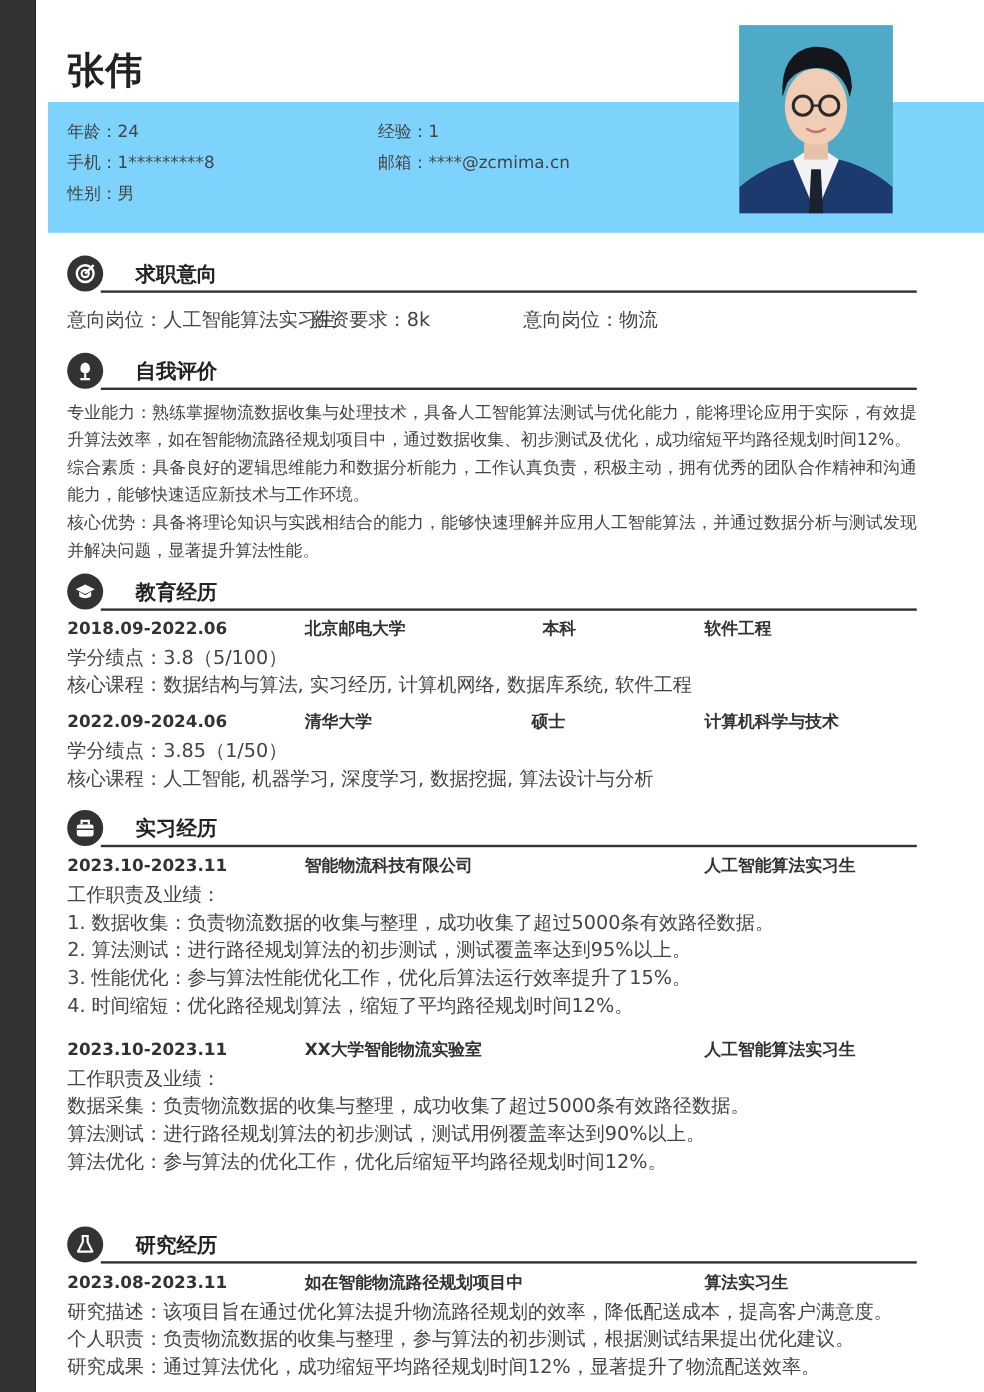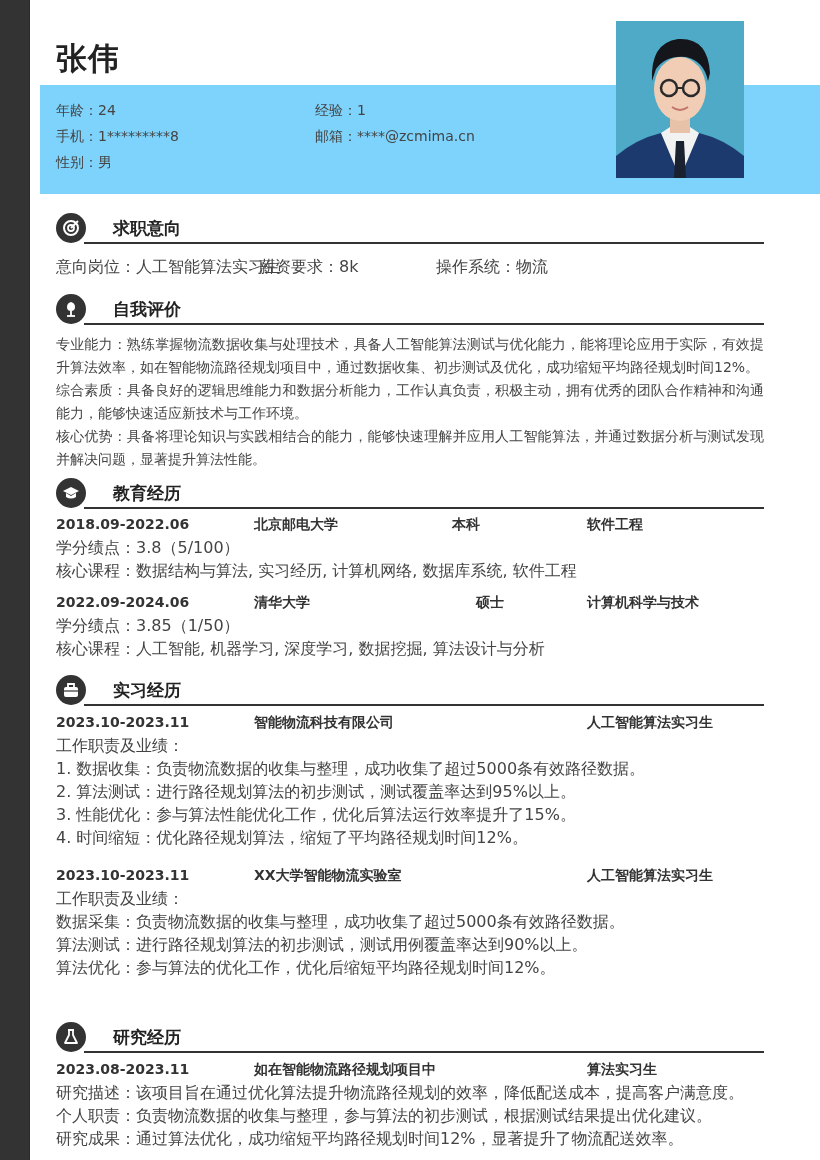--- a/index.html
+++ b/index.html
@@ -68,21 +68,21 @@
           <circle cx="9" cy="9" r="3" fill="none" stroke="#fff" stroke-width="1.8"></circle>
           <line x1="9" y1="9" x2="16" y2="2" stroke="#fff" stroke-width="2"></line>
         </svg>
     </div>
     <div class="sec-title">求职意向</div>
     <div class="sec-line"></div>
   </div>
   <div class="row" style="margin-top:10px;">
     <span class="c txt" style="left:0;">意向岗位：人工智能算法实习生</span>
     <span class="c txt" style="left:203px;">薪资要求：8k</span>
-    <span class="c txt" style="left:380px;">操作系统：物流</span>
+    <span class="c txt" style="left:380px;">意向岗位：物流</span>
   </div>
 </div>
 
 <div class="section" style="top:294px;">
   <div class="sec-head">
     <div class="sec-icon">
       <svg width="18" height="18" viewBox="0 0 18 18">
           <path d="M9 2 Q13 3 13 7 Q13 11 9 11 Q5 11 5 7 Q5 3 9 2 Z" fill="#fff"></path>
           <line x1="9" y1="11" x2="9" y2="16" stroke="#fff" stroke-width="1.8"></line>
           <line x1="5" y1="16" x2="13" y2="16" stroke="#fff" stroke-width="1.8"></line>
@@ -116,21 +116,21 @@
       <span class="c bold" style="left:396px;">本科</span>
       <span class="c bold" style="left:531px;">软件工程</span>
     </div>
     <div class="txt">学分绩点：3.8（5/100）</div>
     <div class="txt">核心课程：数据结构与算法, 实习经历, 计算机网络, 数据库系统, 软件工程</div>
   </div>
   <div style="margin-top:9px;">
     <div class="row">
       <span class="c bold" style="left:0;">2022.09-2024.06</span>
       <span class="c bold" style="left:198px;">清华大学</span>
-      <span class="c bold" style="left:420px;">硕士</span>
+      <span class="c bold" style="left:387px;">硕士</span>
       <span class="c bold" style="left:531px;">计算机科学与技术</span>
     </div>
     <div class="txt">学分绩点：3.85（1/50）</div>
     <div class="txt">核心课程：人工智能, 机器学习, 深度学习, 数据挖掘, 算法设计与分析</div>
   </div>
 </div>
 
 <div class="section" style="top:675px;">
   <div class="sec-head">
     <div class="sec-icon">

